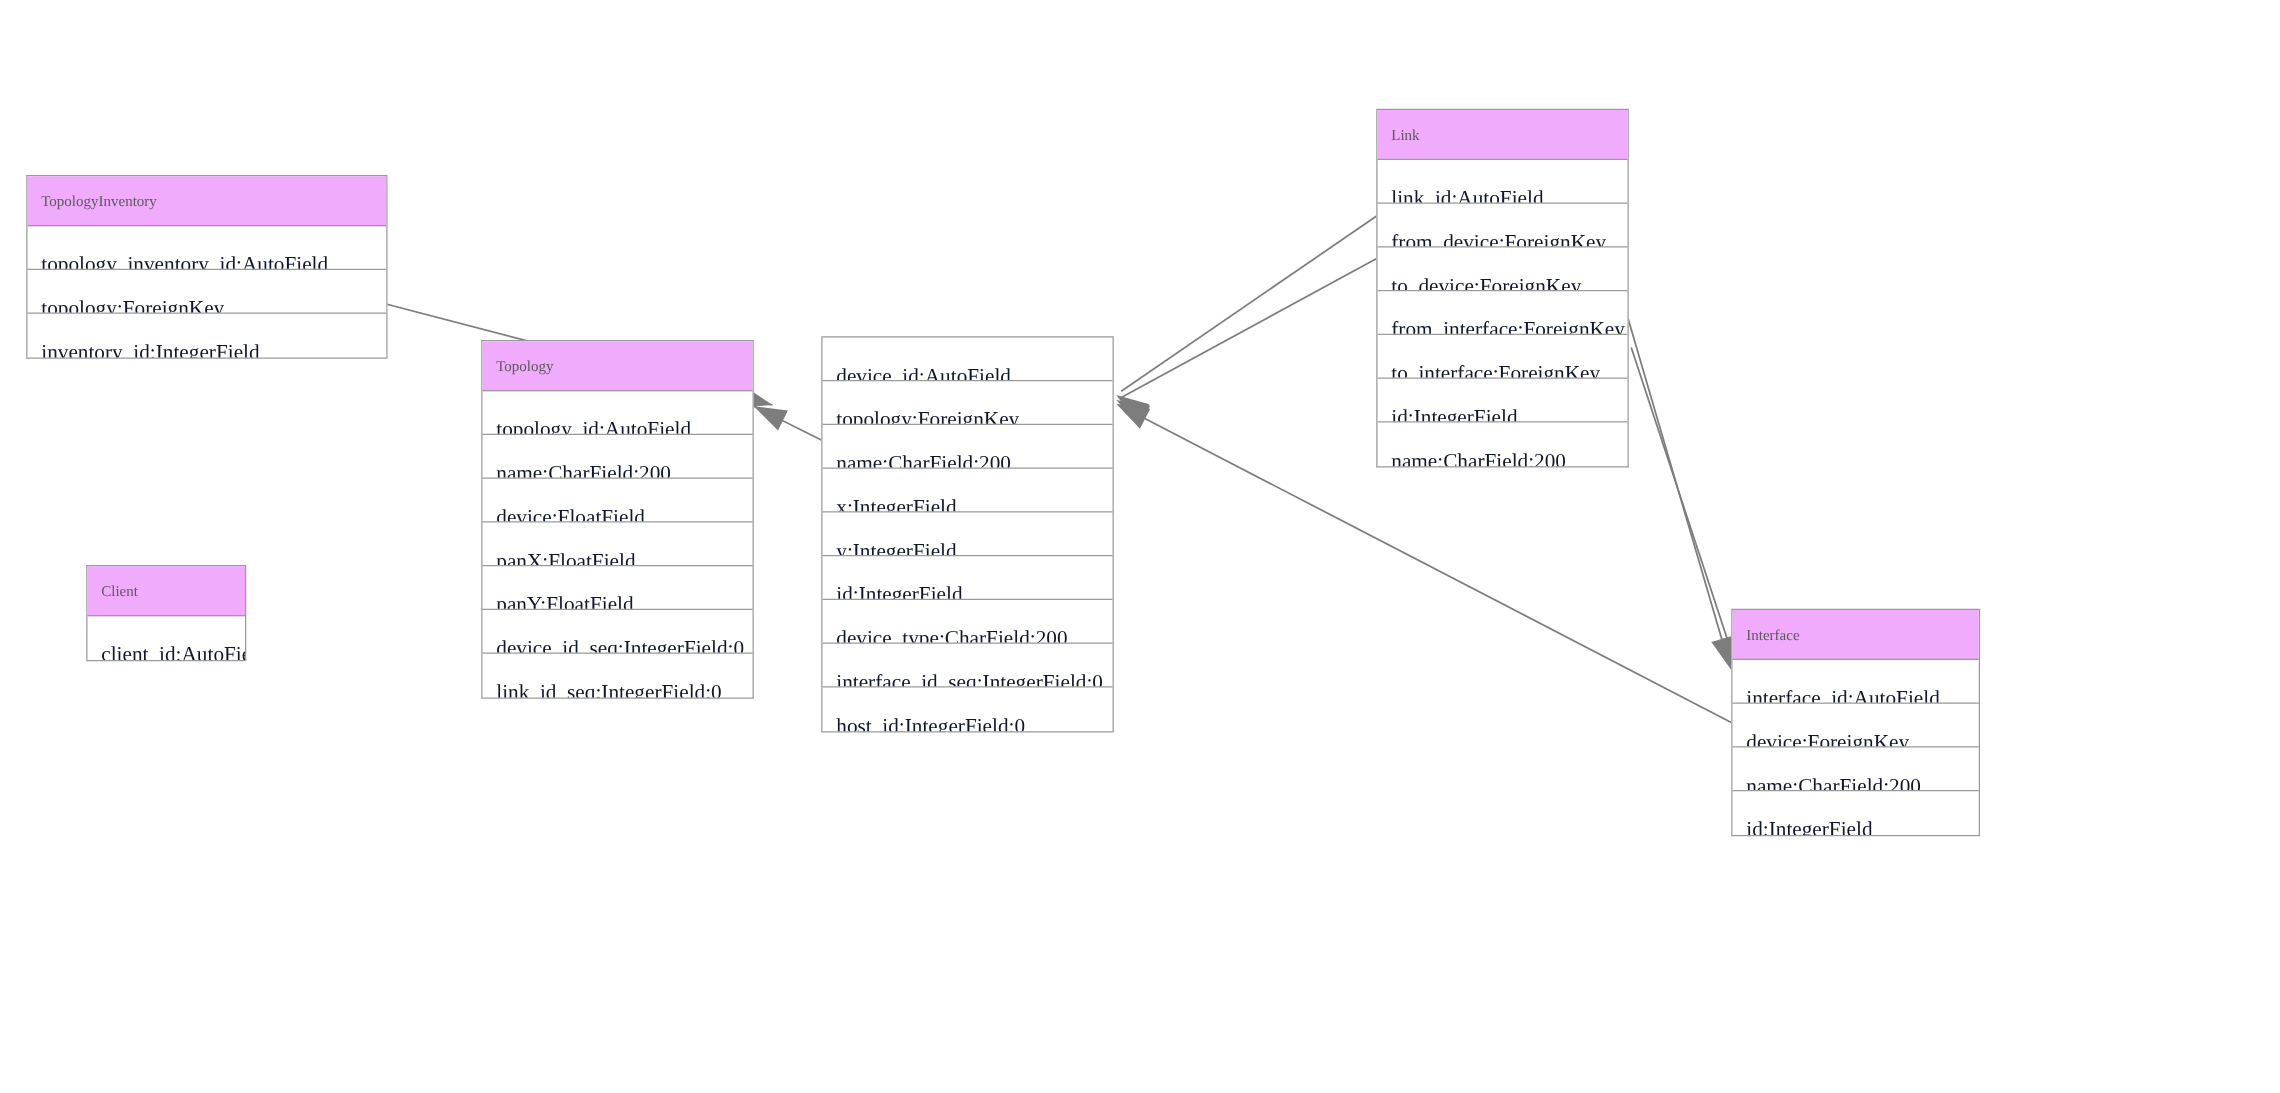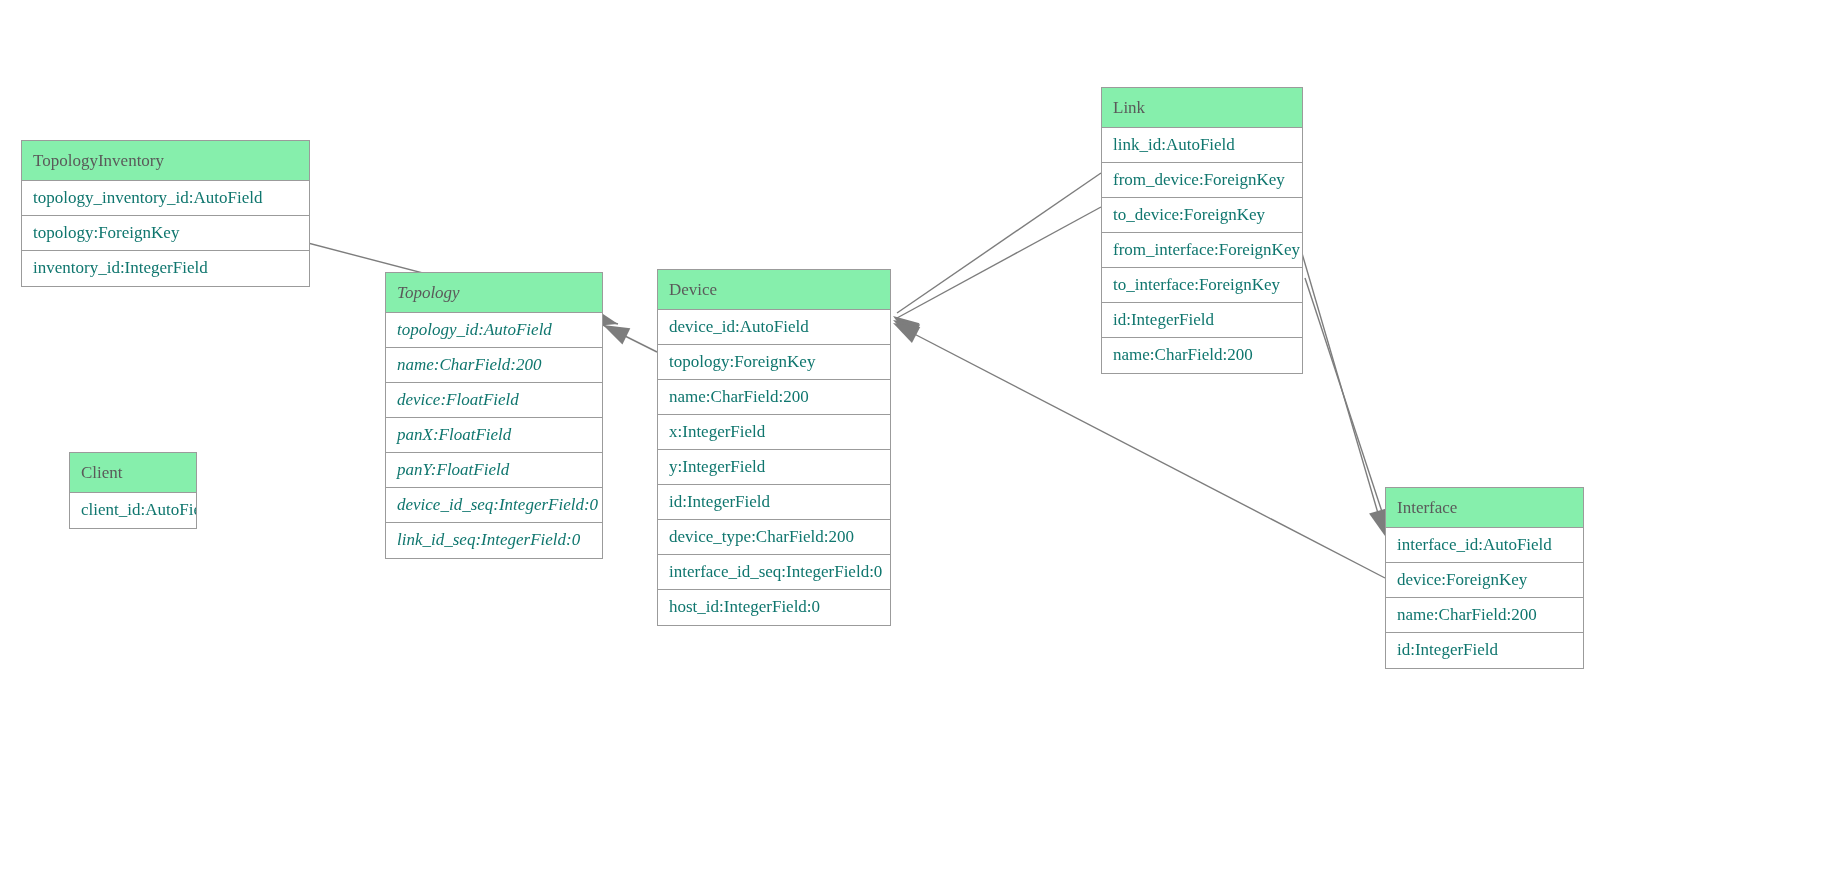--- a/index.html
+++ b/index.html
@@ -37,39 +37,39 @@
   .entity {
     position: absolute;
     box-sizing: border-box;
     background: #ffffff;
     border: 1px solid #9b9b9b;
     z-index: 2;
   }
 
   .entity-title {
     box-sizing: border-box;
-    background: #86efac;
+    background: #f0abfc;
     border-bottom: 1px solid #9b9b9b;
     color: #5a5a5a;
-    font-size: 17px;
+    font-size: 12px;
     line-height: 40px;
     height: 40px;
     padding: 0 0 0 11px;
     white-space: nowrap;
     overflow: hidden;
   }
 
   .entity-field {
     box-sizing: border-box;
     border-bottom: 1px solid #9b9b9b;
-    color: #0f766e;
+    color: #0f172a;
     font-size: 17px;
     line-height: 34px;
     height: 35px;
-    padding: 0 10px 0 11px;
+    padding: 14px 10px 0 11px;
     white-space: nowrap;
     overflow: hidden;
   }
 
   .entity-field:last-child {
     border-bottom: none;
   }
 </style>
 </head>
 <body>
@@ -111,32 +111,31 @@
       <div class="entity" style="left: 21px; top: 140px; width: 289px;">
         <div class="entity-title">TopologyInventory</div>
         <div class="entity-field">topology_inventory_id:AutoField</div>
         <div class="entity-field">topology:ForeignKey</div>
         <div class="entity-field">inventory_id:IntegerField</div>
       </div>
       <div class="entity" style="left: 69px; top: 452px; width: 128px;">
         <div class="entity-title">Client</div>
         <div class="entity-field">client_id:AutoField</div>
       </div>
-      <div class="entity" style="left: 385px; top: 272px; width: 218px; font-style: italic;">
+      <div class="entity" style="left: 385px; top: 272px; width: 218px;">
         <div class="entity-title">Topology</div>
         <div class="entity-field">topology_id:AutoField</div>
         <div class="entity-field">name:CharField:200</div>
         <div class="entity-field">device:FloatField</div>
         <div class="entity-field">panX:FloatField</div>
         <div class="entity-field">panY:FloatField</div>
         <div class="entity-field">device_id_seq:IntegerField:0</div>
         <div class="entity-field">link_id_seq:IntegerField:0</div>
       </div>
       <div class="entity" style="left: 657px; top: 269px; width: 234px;">
-        <div class="entity-title">Device</div>
         <div class="entity-field">device_id:AutoField</div>
         <div class="entity-field">topology:ForeignKey</div>
         <div class="entity-field">name:CharField:200</div>
         <div class="entity-field">x:IntegerField</div>
         <div class="entity-field">y:IntegerField</div>
         <div class="entity-field">id:IntegerField</div>
         <div class="entity-field">device_type:CharField:200</div>
         <div class="entity-field">interface_id_seq:IntegerField:0</div>
         <div class="entity-field">host_id:IntegerField:0</div>
       </div>

